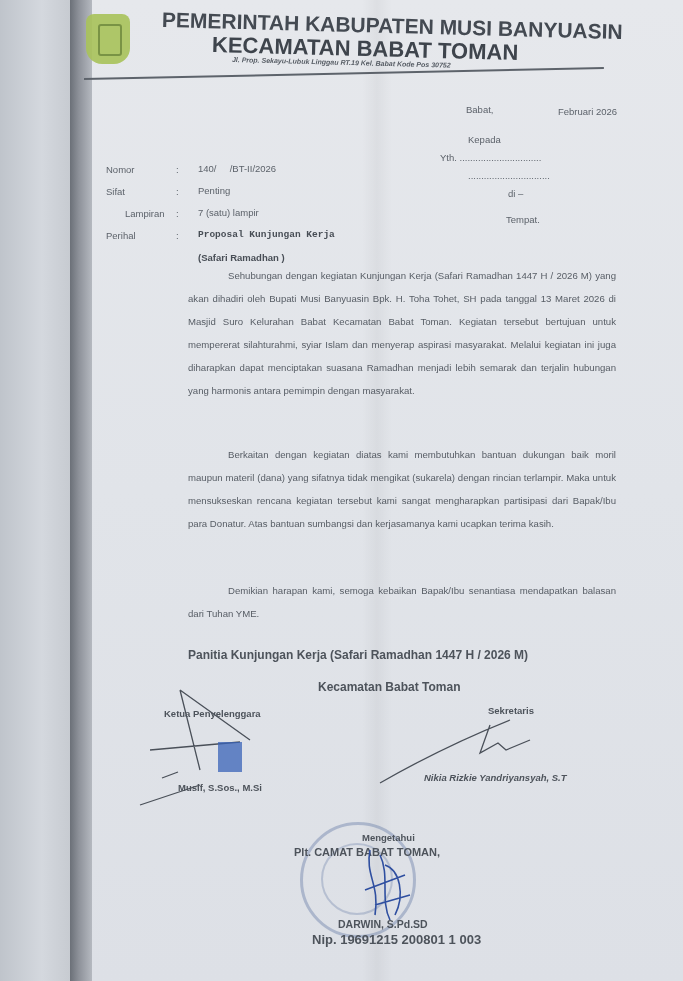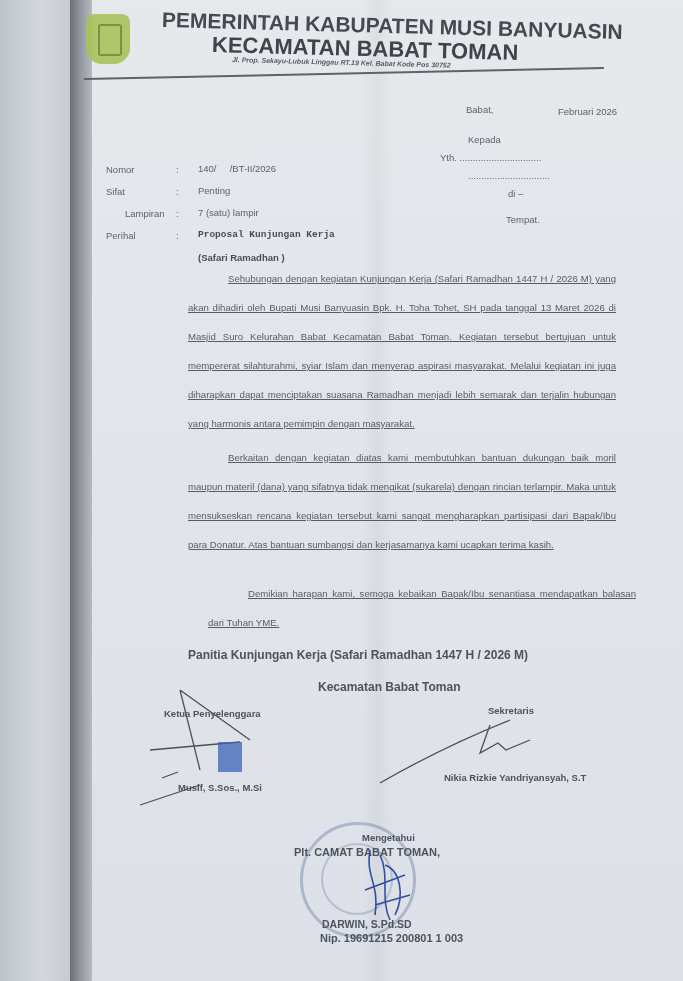--- a/index.html
+++ b/index.html
@@ -10,21 +10,21 @@
   .crease{position:absolute;left:362px;top:0;width:30px;height:981px;background:linear-gradient(90deg,rgba(0,0,0,0) 0%,rgba(0,0,0,0.04) 50%,rgba(0,0,0,0) 100%);}
   .logo{position:absolute;left:86px;top:14px;width:44px;height:50px;background:#a9c35a;border-radius:8px 8px 16px 16px;opacity:.9;}
   .logo::after{content:"";position:absolute;left:12px;top:10px;width:20px;height:28px;border:2px solid #6e8a33;border-radius:3px;}
   .kop1{position:absolute;left:162px;top:8px;font-size:21px;font-weight:bold;color:#444a52;transform:rotate(1.5deg);transform-origin:left;white-space:nowrap;}
   .kop2{position:absolute;left:212px;top:32px;font-size:22px;font-weight:bold;color:#3e444c;transform:rotate(1.5deg);transform-origin:left;white-space:nowrap;}
   .kop3{position:absolute;left:232px;top:56px;font-size:7px;font-style:italic;font-weight:bold;color:#555b63;transform:rotate(1.5deg);transform-origin:left;white-space:nowrap;}
   .kopline{position:absolute;left:84px;top:78px;width:520px;height:2px;background:#5d636b;transform:rotate(-1.2deg);transform-origin:left;}
   .small{position:absolute;font-size:9.5px;color:#5c626a;white-space:nowrap;}
   .meta{position:absolute;font-size:9.5px;color:#5c626a;margin-top:24px;}
   .bold{font-weight:bold;color:#474d55;}
-  .body{position:absolute;left:188px;width:428px;font-size:9.6px;line-height:29px;color:#575d65;text-align:justify;text-decoration:underline;}
+  .body{position:absolute;left:188px;width:428px;font-size:9.6px;line-height:23px;color:#575d65;text-align:justify;}
   .indent{text-indent:40px;}
   .committee{position:absolute;left:188px;top:648px;width:440px;font-size:12px;font-weight:bold;color:#4d535b;white-space:nowrap;}
   .committee2{position:absolute;left:318px;top:680px;font-size:12px;font-weight:bold;color:#4d535b;white-space:nowrap;}
   .sig{position:absolute;font-size:9.5px;font-weight:bold;color:#4d535b;white-space:nowrap;}
   .stamp{position:absolute;left:300px;top:822px;width:110px;height:110px;border-radius:50%;border:3px solid rgba(110,130,170,0.45);}
   .stamp::after{content:"";position:absolute;left:18px;top:18px;width:68px;height:68px;border-radius:50%;border:2px solid rgba(110,130,170,0.35);}
   svg.scribble{position:absolute;overflow:visible;}
 </style>
 </head>
 <body>
@@ -61,39 +61,39 @@
 <div class="meta" style="left:176px;top:184px;">:</div>
 <div class="meta" style="left:198px;top:183px;">7 (satu) lampir</div>
 
 <div class="meta" style="left:106px;top:206px;">Perihal</div>
 <div class="meta" style="left:176px;top:206px;">:</div>
 <div class="meta bold" style="left:198px;top:205px;font-family:Liberation Mono, monospace;">Proposal Kunjungan Kerja</div>
 <div class="meta bold" style="left:198px;top:228px;">(Safari Ramadhan )</div>
 
 <div class="body indent" style="top:264px;">Sehubungan dengan kegiatan Kunjungan Kerja (Safari Ramadhan 1447 H / 2026 M) yang akan dihadiri oleh Bupati Musi Banyuasin Bpk. H. Toha Tohet, SH pada tanggal 13 Maret 2026 di Masjid Suro Kelurahan Babat Kecamatan Babat Toman. Kegiatan tersebut bertujuan untuk mempererat silahturahmi, syiar Islam dan menyerap aspirasi masyarakat. Melalui kegiatan ini juga diharapkan dapat menciptakan suasana Ramadhan menjadi lebih semarak dan terjalin hubungan yang harmonis antara pemimpin dengan masyarakat.</div>
 <div class="body indent" style="top:443px;">Berkaitan dengan kegiatan diatas kami membutuhkan bantuan dukungan baik moril maupun materil (dana) yang sifatnya tidak mengikat (sukarela) dengan rincian terlampir. Maka untuk mensukseskan rencana kegiatan tersebut kami sangat mengharapkan partisipasi dari Bapak/Ibu para Donatur. Atas bantuan sumbangsi dan kerjasamanya kami ucapkan terima kasih.</div>
-<div class="body indent" style="top:579px;margin-left:20px;">Demikian harapan kami, semoga kebaikan Bapak/Ibu senantiasa mendapatkan balasan dari Tuhan YME.</div>
+<div class="body indent" style="top:579px;">Demikian harapan kami, semoga kebaikan Bapak/Ibu senantiasa mendapatkan balasan dari Tuhan YME.</div>
 
 <div class="committee">Panitia Kunjungan Kerja (Safari Ramadhan 1447 H / 2026 M)</div>
 <div class="committee2">Kecamatan Babat Toman</div>
 
 <div class="sig" style="left:164px;top:708px;">Ketua Penyelenggara</div>
 <div class="sig" style="left:488px;top:705px;">Sekretaris</div>
 
 <svg class="scribble" style="left:140px;top:690px;" width="140" height="120">
   <path d="M40 0 L60 80 M40 0 L110 50 M10 60 L100 52 M0 115 L60 95 M22 88 L38 82" stroke="#4a5059" stroke-width="1.3" fill="none"></path>
   <rect x="78" y="52" width="24" height="30" fill="#3a63b8" opacity=".75"></rect>
 </svg>
 <svg class="scribble" style="left:380px;top:715px;" width="160" height="75">
   <path d="M0 68 C40 45 80 25 130 5 M110 10 L100 38 L118 28 L126 35 L150 25" stroke="#4a5059" stroke-width="1.3" fill="none"></path>
 </svg>
 
 <div class="sig" style="left:178px;top:782px;">Musif, S.Sos., M.Si</div>
-<div class="sig" style="left:444px;top:772px;">Nikia Rizkie Yandriyansyah, S.T</div>
+<div class="sig" style="left:424px;top:772px;font-style:italic;">Nikia Rizkie Yandriyansyah, S.T</div>
 
 <div class="stamp"></div>
 <div class="sig" style="left:362px;top:832px;">Mengetahui</div>
 <div class="sig" style="left:294px;top:846px;font-size:11px;">Plt. CAMAT BABAT TOMAN,</div>
 <svg class="scribble" style="left:360px;top:845px;" width="60" height="80">
   <path d="M10 5 C5 30 20 40 15 70 M20 10 C30 30 20 55 30 75 M25 20 C40 25 45 50 35 70 M5 45 L45 30 M15 60 L50 50" stroke="#2f4fa0" stroke-width="1.6" fill="none"></path>
 </svg>
-<div class="sig" style="left:322px;top:918px;font-size:10.5px;">DARWIN, S.Pd.SD</div>
-<div class="sig" style="left:320px;top:932px;font-size:11px;">Nip. 19691215 200801 1 003</div>
+<div class="sig" style="left:338px;top:918px;font-size:10.5px;">DARWIN, S.Pd.SD</div>
+<div class="sig" style="left:312px;top:932px;font-size:13px;">Nip. 19691215 200801 1 003</div>
 
 </body></html>

